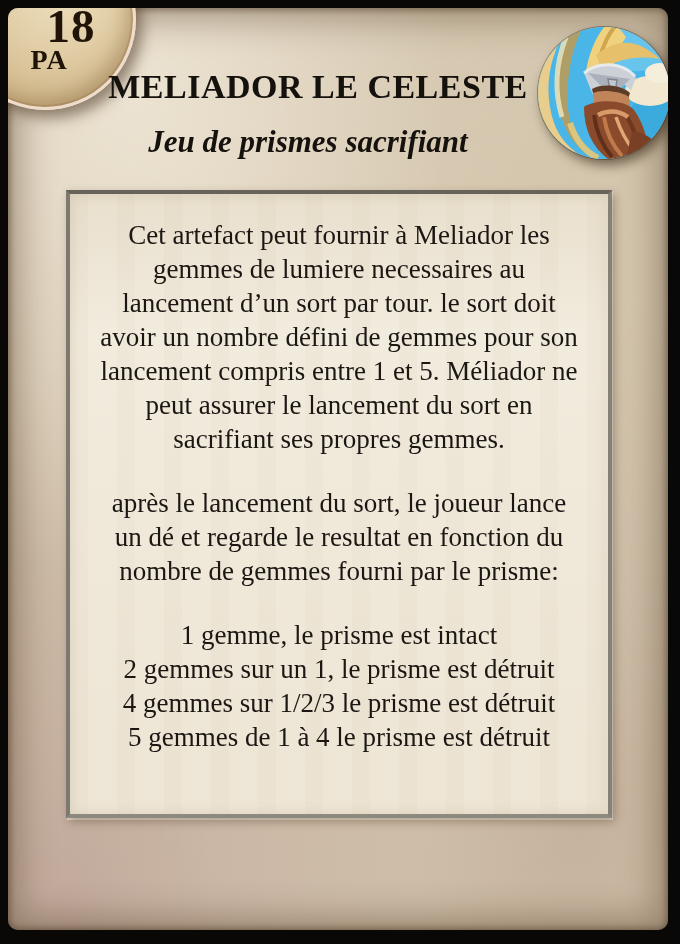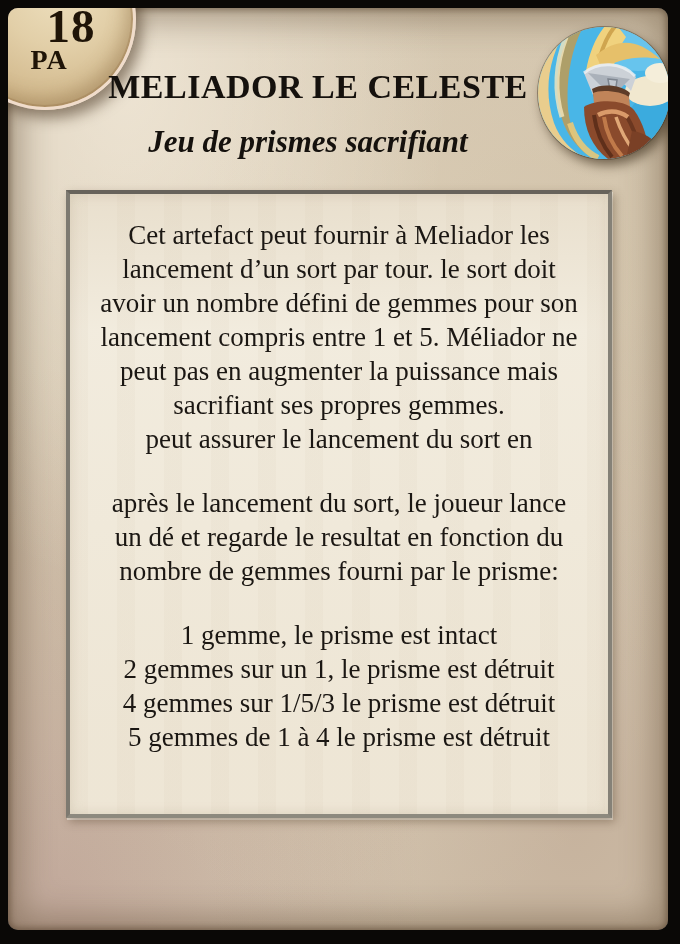--- a/index.html
+++ b/index.html
@@ -137,34 +137,34 @@
 
         <path d="M94,104 C110,106 122,116 127,132 L88,132 Z" fill="#7a4026"></path>
 
         <path d="M32,96 C37,112 46,124 60,131" stroke="#e8c878" stroke-width="6" fill="none" opacity="0.9"></path>
       </svg>
     </div>
 
     <div class="rulesbox">
       <div class="para">
         <div class="line">Cet artefact peut fournir à Meliador les</div>
+        <div class="line">gemmes de lumiere necessaires au</div>
         <div class="line">lancement d’un sort par tour. le sort doit</div>
         <div class="line">avoir un nombre défini de gemmes pour son</div>
         <div class="line">lancement compris entre 1 et 5. Méliador ne</div>
-        <div class="line">peut pas en augmenter la puissance mais</div>
+        <div class="line">peut assurer le lancement du sort en</div>
         <div class="line">sacrifiant ses propres gemmes.</div>
-        <div class="line">peut assurer le lancement du sort en</div>
       </div>
       <div class="para">
         <div class="line">après le lancement du sort, le joueur lance</div>
         <div class="line">un dé et regarde le resultat en fonction du</div>
         <div class="line">nombre de gemmes fourni par le prisme:</div>
       </div>
       <div class="para">
         <div class="line">1 gemme, le prisme est intact</div>
         <div class="line">2 gemmes sur un 1, le prisme est détruit</div>
-        <div class="line">4 gemmes sur 1/5/3 le prisme est détruit</div>
+        <div class="line">4 gemmes sur 1/2/3 le prisme est détruit</div>
         <div class="line">5 gemmes de 1 à 4 le prisme est détruit</div>
       </div>
     </div>
 
   </div>
 </div>
 
 </body></html>

